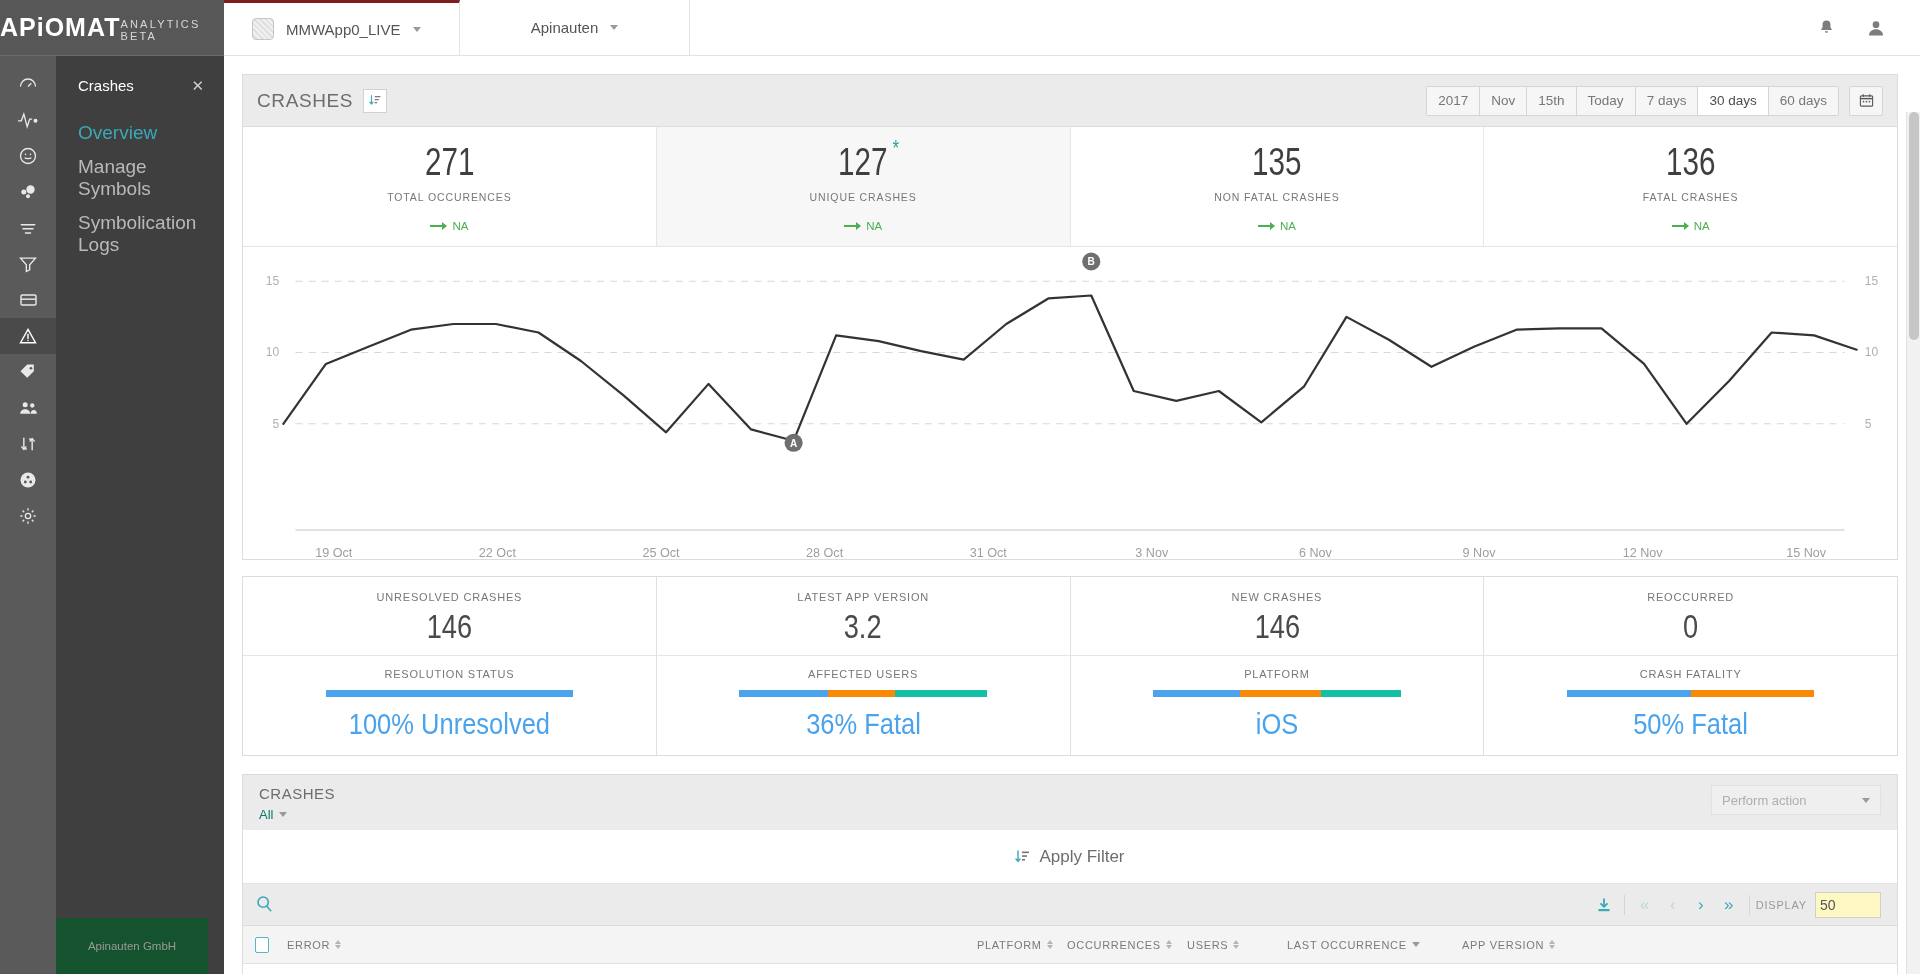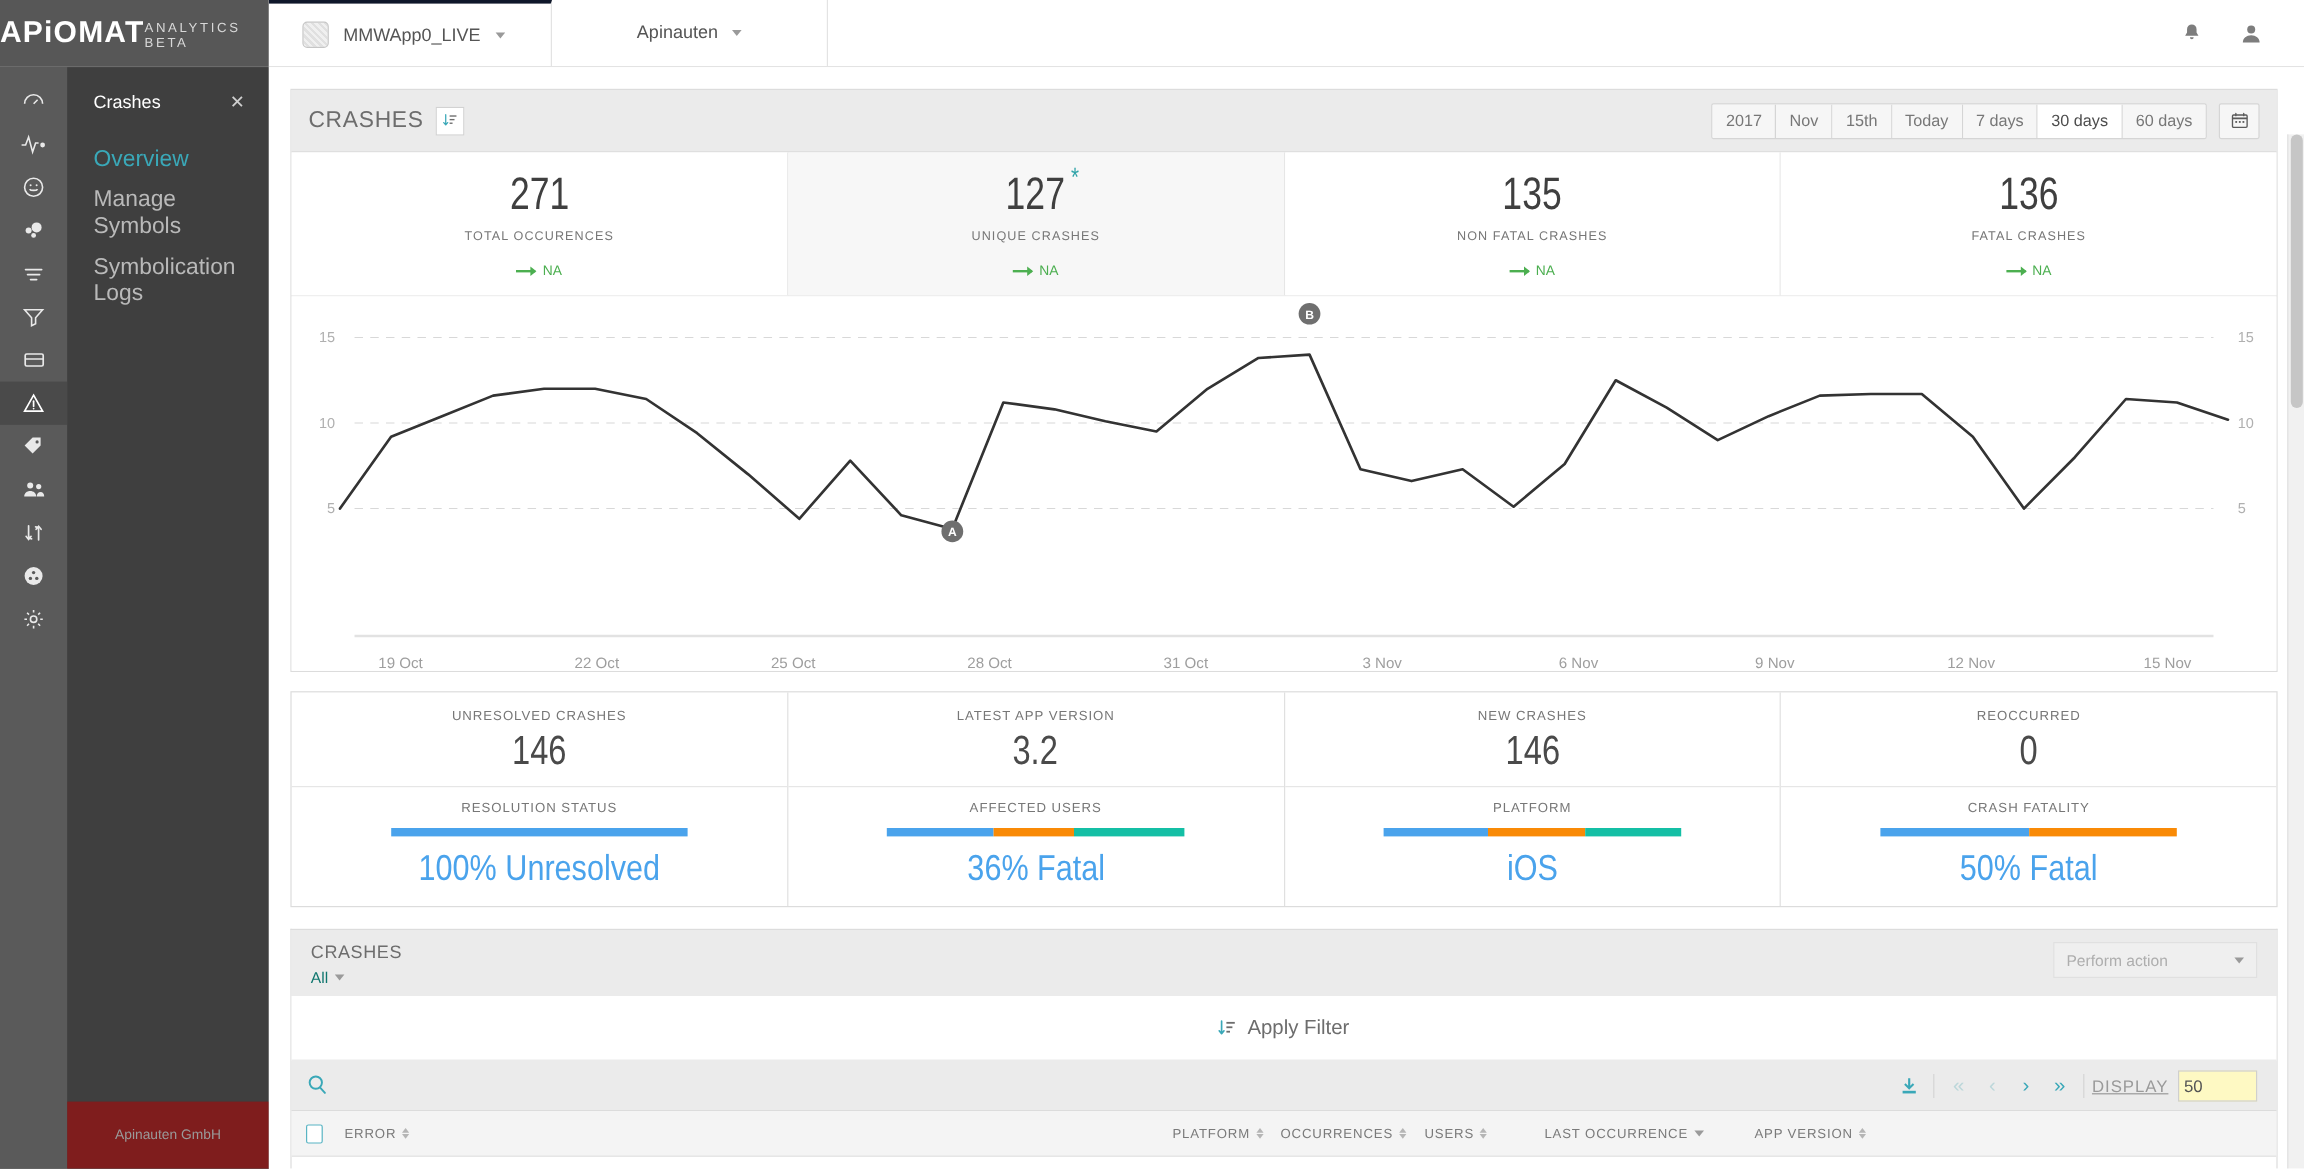--- a/index.html
+++ b/index.html
@@ -39,37 +39,37 @@
     padding:0 20px 0 22px; height:30px;
   }
   .submenu-title { color:#ffffff; font-size:15px; }
   .submenu-close { color:#cfcfcf; font-size:15px; cursor:pointer; line-height:1; }
   .submenu-list { margin-top:16px; }
   .submenu-item {
     padding:6px 22px; color:#b9b9b9; font-size:19px; cursor:pointer;
   }
   .submenu-item.active { color:#3aa8b8; }
   .rail-footer {
-    position:absolute; bottom:0; left:56px; width:168px; height:56px;
+    position:absolute; bottom:0; left:56px; width:152px; height:56px;
     display:flex; align-items:center; justify-content:center;
-    color:#9a9a9a; font-size:11.5px; background:#7f1d1d;
+    color:#9a9a9a; font-size:11.5px; background:#14532d;
   }
   .rail-footer-left {
     position:absolute; bottom:0; left:0; width:56px; height:56px; background:#5a5a5a;
   }
 
   
   .main { flex:1; height:974px; position:relative; background:#ffffff; overflow:hidden; }
 
   .topbar { height:56px; display:flex; align-items:stretch; border-bottom:1px solid #e3e3e3; background:#fff; }
   .tab {
     position:relative; display:flex; align-items:center; gap:12px;
     padding:0 28px; border-right:1px solid #e3e3e3; cursor:pointer; min-width:236px;
   }
-  .tab.app-tab { border-top:3px solid #0f172a; }
+  .tab.app-tab { border-top:3px solid #7f1d1d; }
   .tab-swatch {
     width:22px; height:22px; border:1px solid #c5c5c5; border-radius:4px;
     background:
       repeating-linear-gradient(45deg,#f0f0f0 0 2px,#e0e0e0 2px 4px);
   }
   .tab-label { font-size:15px; color:#555; }
   .caret { width:0;height:0;border-left:4px solid transparent;border-right:4px solid transparent;border-top:5px solid #9a9a9a; display:inline-block; }
   .tab.dash-tab { justify-content:center; min-width:230px; }
   .topbar-right { display:flex; align-items:center; gap:30px; padding-right:34px; margin-left:auto; }
   .topbar-icon { color:#7d7d7d; cursor:pointer; display:flex; }
@@ -161,21 +161,21 @@
   .filter-row { height:54px; display:flex; align-items:center; justify-content:center; background:#fff; border-bottom:1px solid #e6e6e6; }
   .apply-filter { display:flex; align-items:center; gap:8px; color:#6d6d6d; font-size:17px; cursor:pointer; }
   .tools-row {
     height:42px; background:#ebebeb; display:flex; align-items:center;
     justify-content:space-between; padding:0 16px 0 12px; border-bottom:1px solid #dcdcdc;
   }
   .tools-right { display:flex; align-items:center; gap:0; }
   .pg-btn { width:28px;height:28px;display:flex;align-items:center;justify-content:center;cursor:pointer;color:#bcd7da;font-size:17px; }
   .pg-btn.on { color:#3aa8b8; }
   .pg-sep { width:1px; height:20px; background:#d5d5d5; margin:0 6px; }
-  .disp-label { font-size:14px; color:#9a9a9a; letter-spacing:0.8px; margin-right:8px;text-decoration:underline; }
+  .disp-label { font-size:11px; color:#9a9a9a; letter-spacing:0.8px; margin-right:8px; }
   .disp-input { width:66px; height:26px; border:1px solid #cfcfcf; background:#fef9c3; font-size:14px; color:#555; padding:0 4px; }
   .th-row { height:38px; background:#f4f4f4; display:flex; align-items:center; border-bottom:1px solid #e2e2e2; padding-left:12px; font-size:11px; color:#7a7a7a; letter-spacing:0.7px; }
   .th { display:flex; align-items:center; gap:5px; cursor:pointer; }
   .chk { width:14px;height:16px;border:1px solid #59b4c3; border-radius:2px; background:#fff; cursor:pointer; }
   .sort-arrows { display:inline-flex; flex-direction:column; gap:1px; }
   .sa-up { width:0;height:0;border-left:3.5px solid transparent;border-right:3.5px solid transparent;border-bottom:4px solid #b5b5b5; }
   .sa-dn { width:0;height:0;border-left:3.5px solid transparent;border-right:3.5px solid transparent;border-top:4px solid #b5b5b5; }
   .sa-dn-only { width:0;height:0;border-left:4px solid transparent;border-right:4px solid transparent;border-top:5px solid #9a9a9a; }
   .row-peek { height:22px; overflow:hidden; padding-left:60px; color:#6b6b6b; font-size:12px; opacity:.55; }
 

